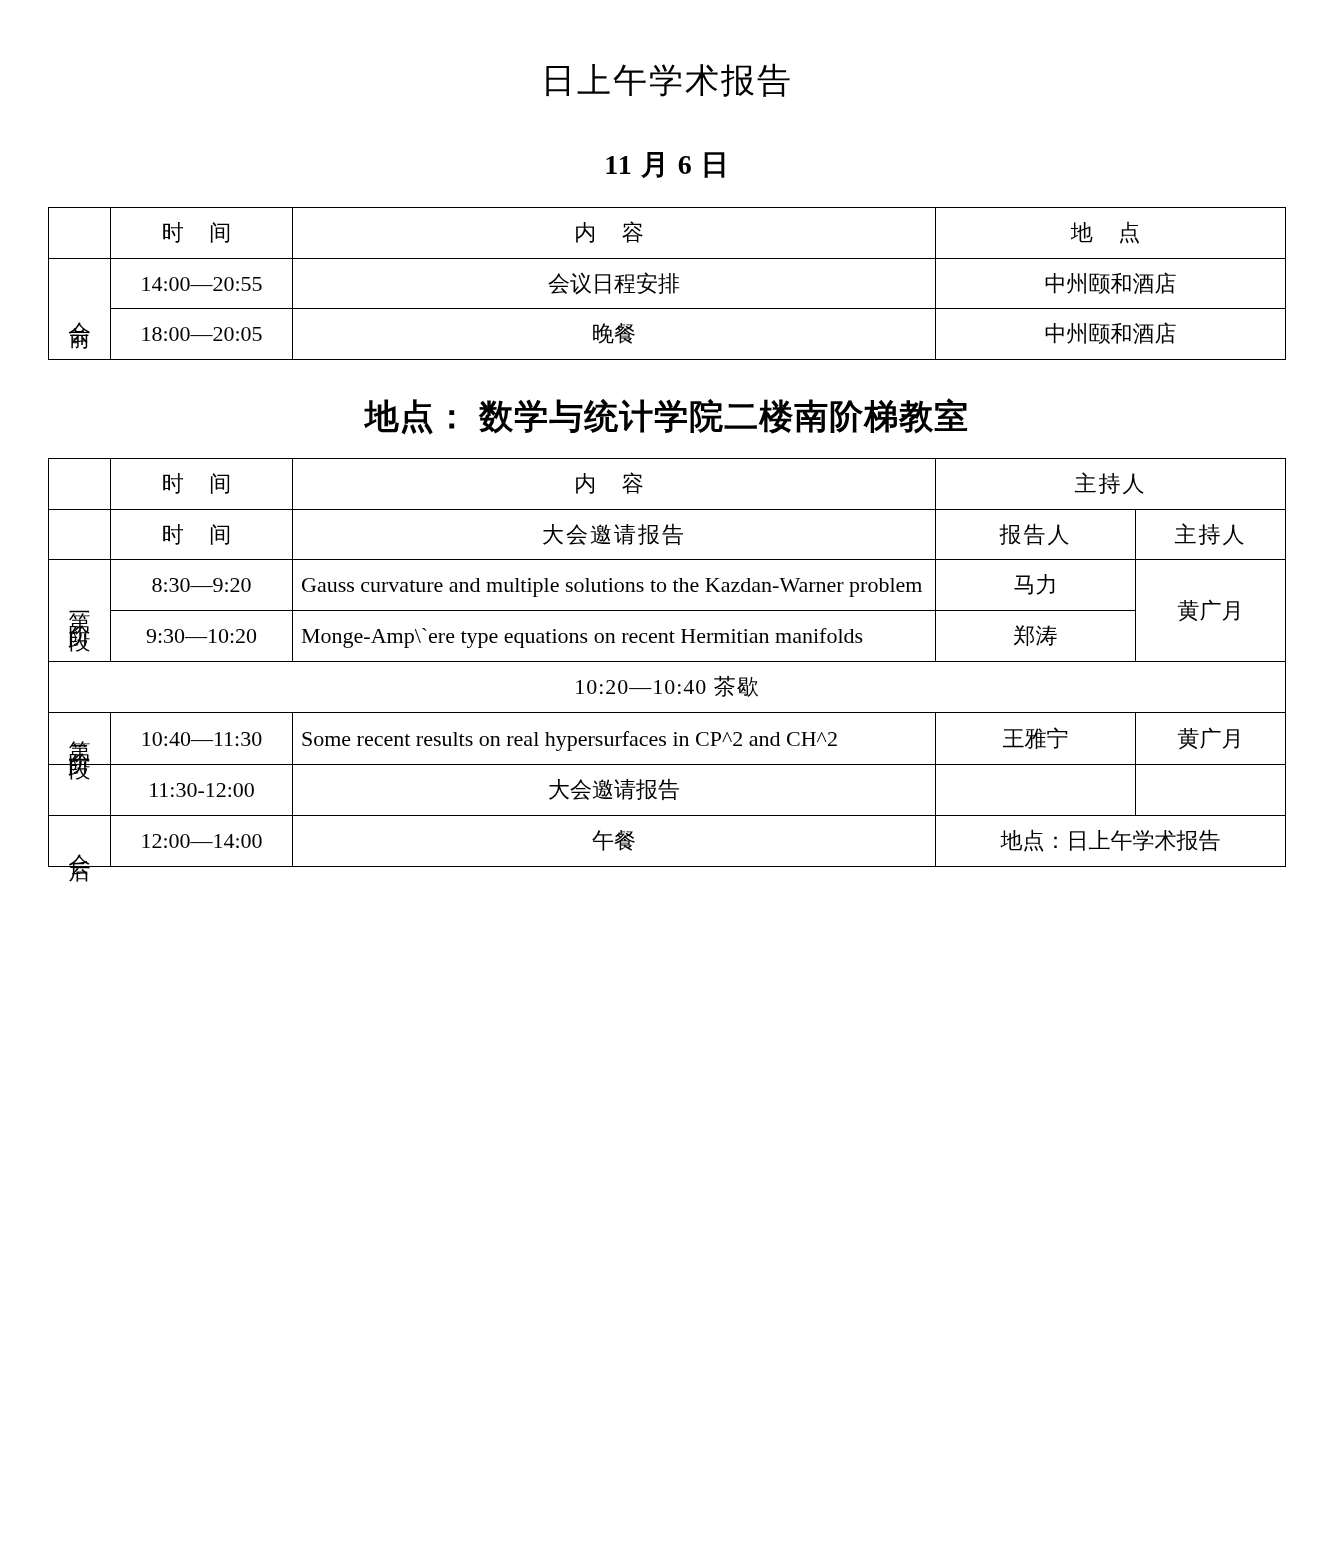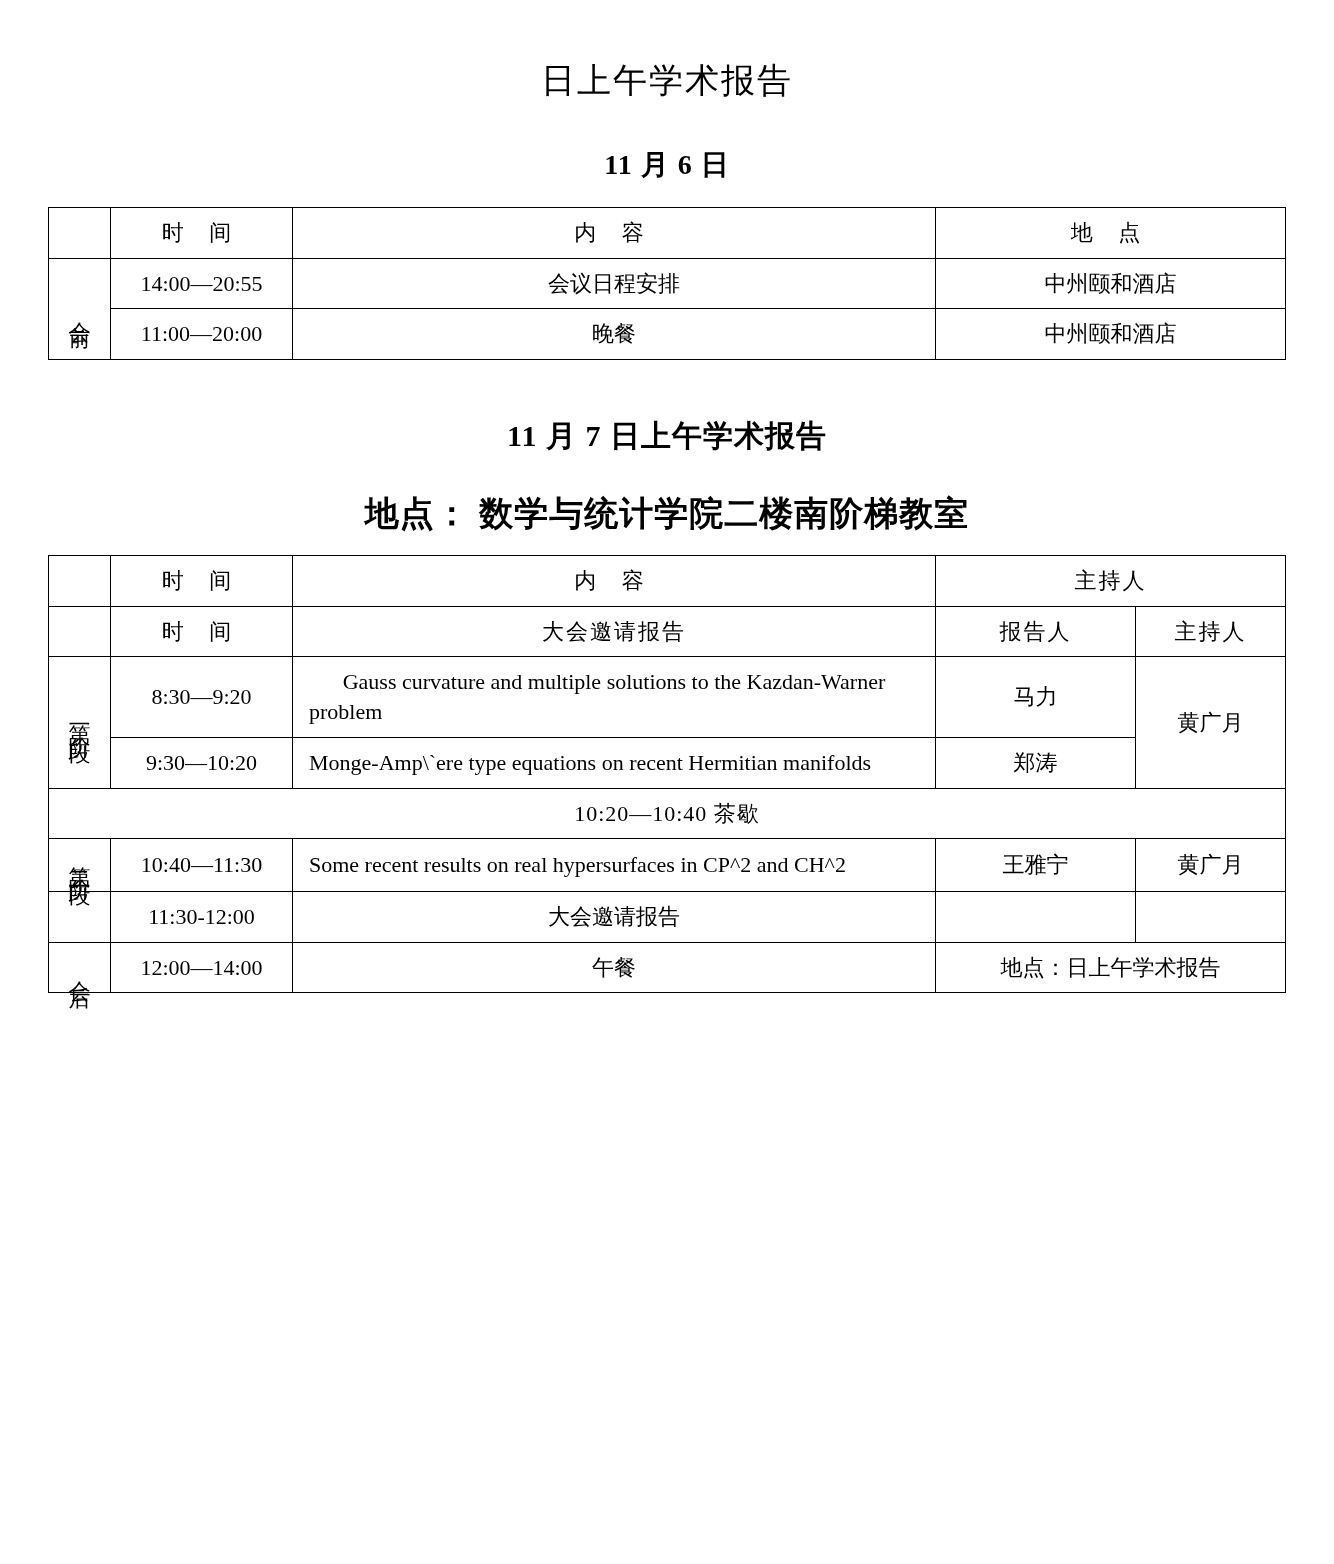--- a/index.html
+++ b/index.html
@@ -49,21 +49,21 @@
     letter-spacing: 1px;
   }
   table.sched {
     border-collapse: collapse;
     width: 1238px;
     margin: 0 auto;
     table-layout: fixed;
   }
   table.sched td {
     border: 1px solid #000000;
-    padding: 10px 16px;
+    padding: 10px 8px;
     font-size: 22px;
     vertical-align: middle;
     text-align: center;
     line-height: 1.35;
   }
   .vert {
     writing-mode: vertical-rl;
     text-orientation: upright;
     letter-spacing: 6px;
     display: inline-block;
@@ -125,28 +125,27 @@
       </tr>
       <tr>
         <td rowspan="2">
           <span class="vert">会前</span>
         </td>
         <td class="time-cell">14:00—20:55</td>
         <td>会议日程安排</td>
         <td>中州颐和酒店</td>
       </tr>
       <tr>
-        <td class="time-cell">11:00—20:00</td>
+        <td class="time-cell">18:00—20:05</td>
         <td>晚餐</td>
         <td>中州颐和酒店</td>
       </tr>
     </tbody>
   </table>
 
-  <div class="section-heading">11 月 7 日上午学术报告</div>
   <div class="section-subheading">地点： 数学与统计学院二楼南阶梯教室</div>
 
   <table class="sched">
     <colgroup>
       <col class="col-side">
         <col class="col-time">
         <col class="col-content">
         <col class="col-speaker">
         <col class="col-host">
     </colgroup>

